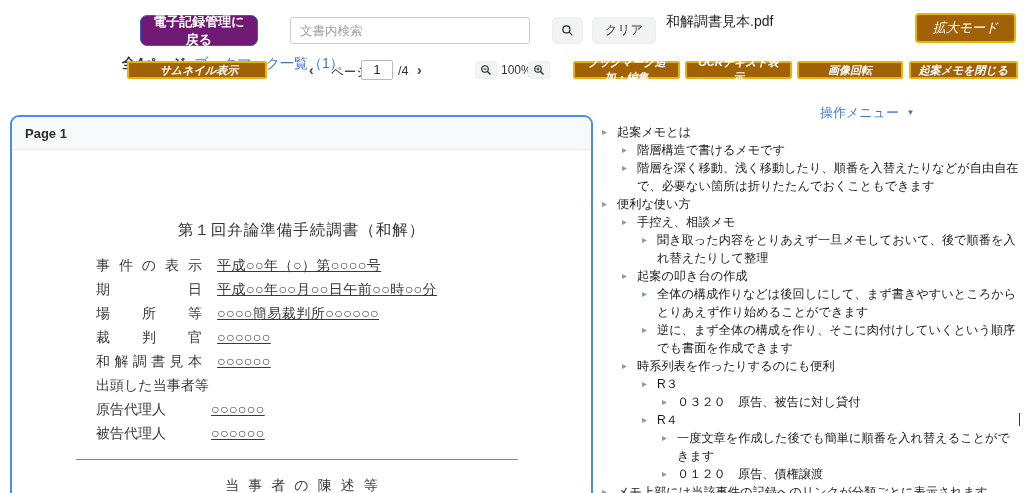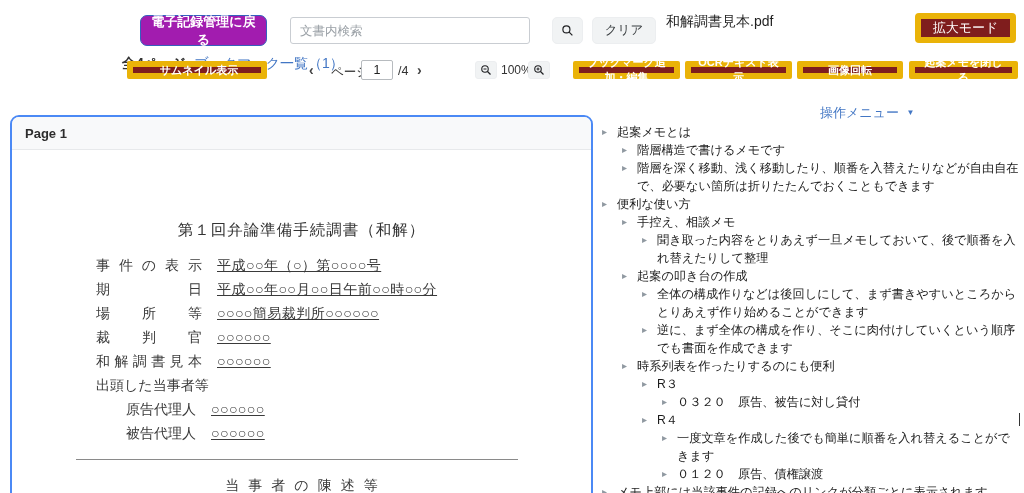--- a/index.html
+++ b/index.html
@@ -2,34 +2,34 @@
 <html><head>
 <meta charset="utf-8">
 <style>
   html,body{margin:0;padding:0;}
   body{
     width:1024px;height:493px;position:relative;overflow:hidden;background:#fff;
     font-family:"Liberation Sans","DejaVu Sans",sans-serif;color:#222;
   }
   
   .btn{box-sizing:border-box;display:flex;align-items:center;justify-content:center;cursor:pointer;}
-  #back-btn{position:absolute;left:140px;top:15px;width:127px;height:31px;background:#a21caf;
+  #back-btn{position:absolute;left:140px;top:15px;width:118px;height:31px;background:#701a75;
     color:#fff;border:1px solid #3560bd;border-radius:7px;font-size:13px;font-weight:600;}
   #bookmark-line{position:absolute;left:122px;top:47px;font-size:14px;white-space:nowrap;margin-top:8px;}
   #bookmark-line .total{color:#333;font-weight:600;}
   #bookmark-line .link{color:#4276c4;margin-left:4px;cursor:pointer;}
   #search-input{position:absolute;left:290px;top:17px;width:240px;height:27px;box-sizing:border-box;
     border:1px solid #c9cdd2;border-radius:3px;padding:12px 9px;font-size:12.5px;color:#333;outline:none;
     font-family:"Liberation Sans","DejaVu Sans",sans-serif;}
   #search-input::placeholder{color:#9aa0a6;}
   .gray-btn{background:#f1f3f4;border:1px solid #eceef0;border-radius:5px;color:#3c4043;}
   #search-btn{position:absolute;left:552px;top:17px;width:31px;height:27px;}
   #clear-btn{position:absolute;left:592px;top:17px;width:64px;height:27px;font-size:12.5px;}
   #doc-title{position:absolute;left:666px;top:13px;font-size:14px;font-weight:400;color:#1f1f1f;}
-  .green-btn{background:#7f1d1d;color:#fff;border:6px solid #eab308;}
+  .green-btn{background:#a16207;color:#fff;border:2px solid #eab308;font-style:italic;}
   #zoom-mode-btn{position:absolute;left:915px;top:13px;width:101px;height:30px;border-radius:4px;font-size:13px;}
   
   #thumb-btn{position:absolute;left:127px;top:61px;width:140px;height:18px;border-radius:2px;
     font-size:11px;font-weight:600;padding-left:10px;}
   .navchev{position:absolute;top:62px;font-size:14px;font-weight:700;color:#444;cursor:pointer;line-height:16px;}
   #prev-page{left:309px;}
   #next-page{left:417px;}
   #page-label{position:absolute;left:331px;top:64px;font-size:12.5px;color:#333;}
   #page-input{position:absolute;left:361px;top:60px;width:32px;height:20px;box-sizing:border-box;
     border:1px solid #b7bbbf;border-radius:2px;text-align:center;font-size:12.5px;color:#222;outline:none;
@@ -48,21 +48,21 @@
     border:2px solid #4b89f5;border-radius:9px;background:#fff;overflow:hidden;}
   #page-card-header{padding:9px 13px 8px;font-size:13px;font-weight:700;color:#2d2d2d;
     background:#f8f9fa;border-bottom:1px solid #e7e9eb;}
   #page-card-body{font-family:"Liberation Serif","DejaVu Serif",serif;color:#3a3a3a;}
   #doc-heading{text-align:center;margin-top:70px;font-size:15.5px;letter-spacing:1px;color:#333;}
   #doc-rows{margin:13px 0 0 84px;font-size:14px;line-height:24px;}
   .doc-row{white-space:nowrap;}
   .doc-label{display:inline-block;vertical-align:top;}
   .doc-label.justify{width:106px;text-align:justify;text-align-last:justify;text-justify:inter-character;}
   .doc-label.plain{width:auto;}
-  .doc-label.indent{width:100px;text-align:right;}
+  .doc-label.indent{width:100px;text-align:left;}
   .doc-value{margin-left:15px;letter-spacing:0.5px;text-decoration:underline;}
   #doc-rule{margin:13px 0 0 64px;width:442px;border:none;border-top:1px solid #8a8a8a;}
   #doc-section-title{text-align:center;margin-top:17px;font-size:14px;letter-spacing:9px;padding-left:9px;color:#3a3a3a;}
   
   #memo-panel{position:absolute;left:600px;top:98px;width:424px;}
   #memo-menu{position:absolute;left:220px;top:6px;font-size:13px;color:#4276c4;cursor:pointer;white-space:nowrap;}
   #memo-menu .dd{font-size:8px;margin-left:4px;vertical-align:2px;}
   #memo-outline{position:absolute;left:2px;top:25px;width:418px;}
   .m-item{display:flex;font-size:12.2px;line-height:18px;color:#1c1c1c;}
   .m-bullet{flex:none;width:15px;color:#9099a1;font-size:10px;line-height:18px;cursor:pointer;}

